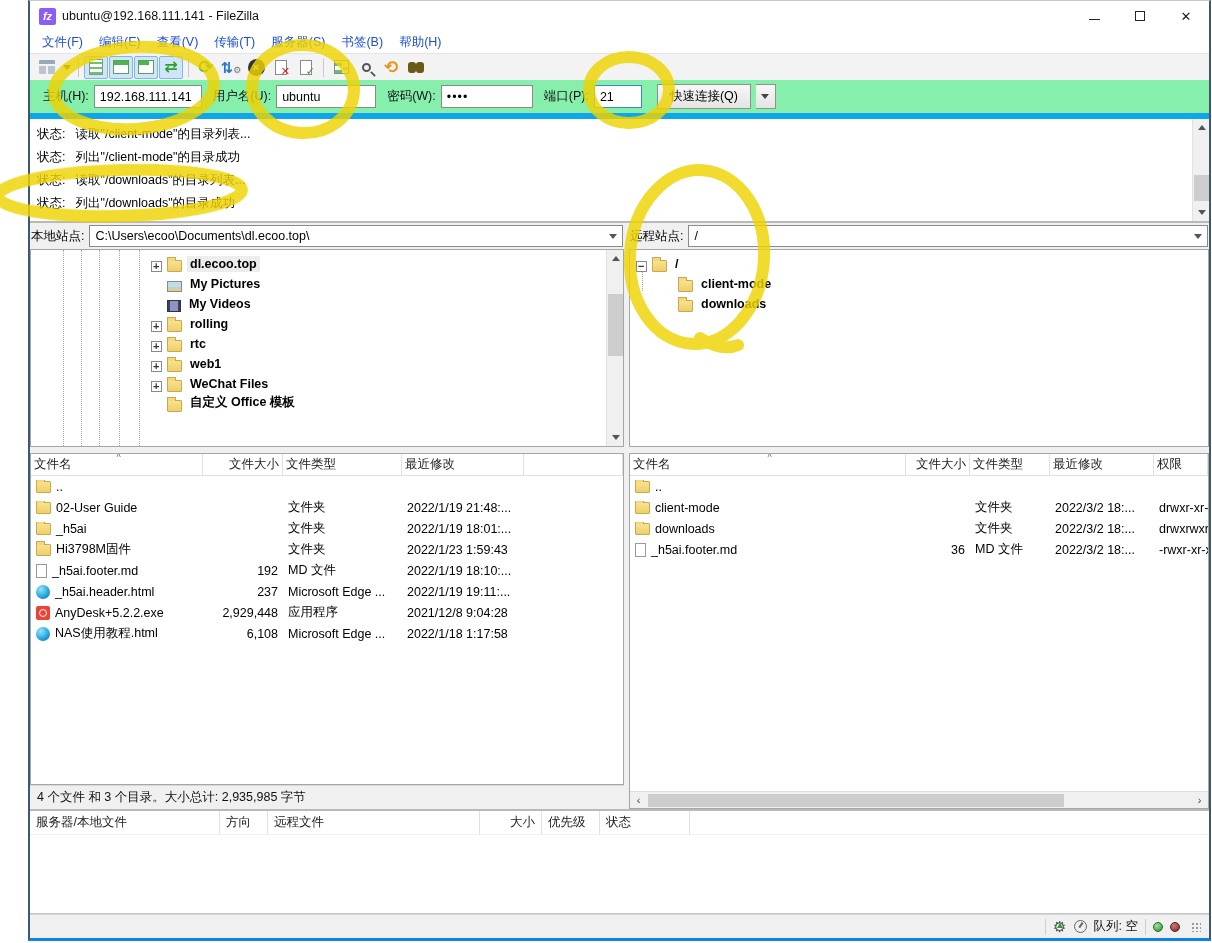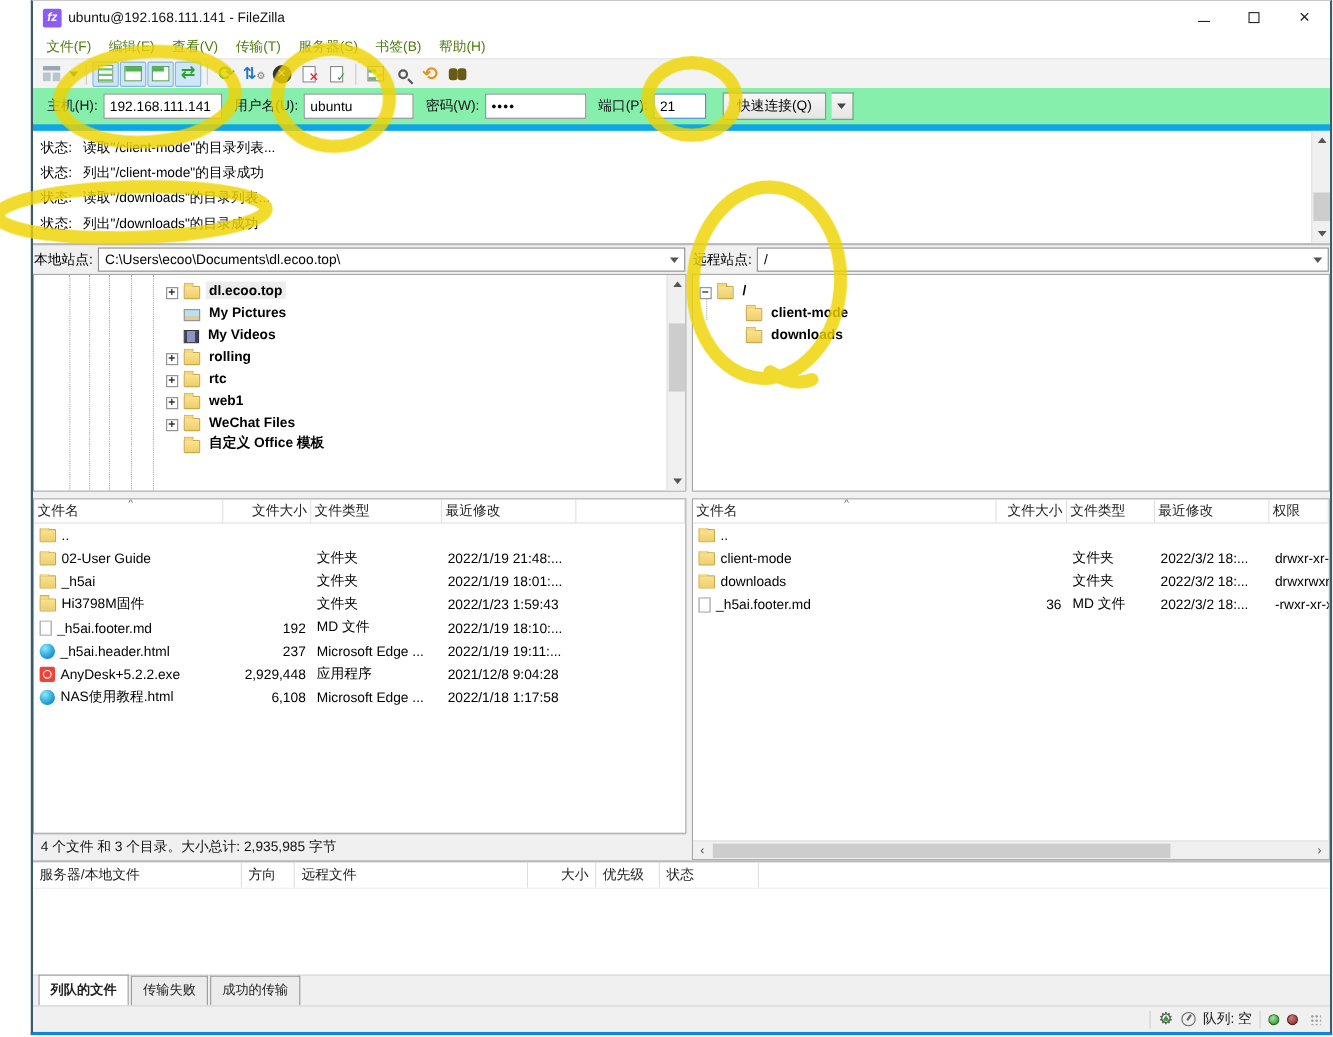--- a/index.html
+++ b/index.html
@@ -14,21 +14,21 @@
   .titlebar { height:30px; background:#fff; display:flex; align-items:center; padding-left:9px; flex:0 0 auto; }
   .fzicon { width:17px; height:17px; background:#8b5cf6; border-radius:2px; color:#fff; font-weight:bold; font-style:italic;
     font-size:11px; line-height:17px; text-align:center; margin-right:6px; }
   .title { font-size:12.5px; color:#111; flex:1; }
   .wbtns { display:flex; height:100%; }
   .wbtn { width:46px; height:100%; display:flex; align-items:center; justify-content:center; color:#222; font-size:13px; }
   .glyph-min { width:11px; border-bottom:1px solid #222; height:1px; margin-top:6px; }
   .glyph-max { width:10px; height:10px; border:1px solid #222; }
 
   
-  .menubar { height:22px; background:#fff; display:flex; align-items:center; font-size:12.5px; color:#4d7c0f; padding-left:4px; flex:0 0 auto; }
+  .menubar { height:22px; background:#fff; display:flex; align-items:center; font-size:12.5px; color:#1d4ed8; padding-left:4px; flex:0 0 auto; }
   .menuitem { padding:2px 8px; }
 
   
   .toolbar { height:27px; background:#f3f3f3; border-top:1px solid #e4e4e4; display:flex; align-items:center; padding-left:5px; gap:1px; flex:0 0 auto; }
   .tb { width:24px; height:23px; display:flex; align-items:center; justify-content:center; border:1px solid transparent; border-radius:2px; position:relative; }
   .tb.pressed { background:#cfe6f9; border-color:#84b6e0; }
   .tsep { width:1px; height:19px; background:#c9c9c9; margin:0 4px; }
   .dd { width:13px; height:23px; display:flex; align-items:center; justify-content:center; }
   .chev { width:0; height:0; border-left:4px solid transparent; border-right:4px solid transparent; border-top:5px solid #444; }
   
@@ -566,26 +566,20 @@
       <span class="qh q1">服务器/本地文件</span>
       <span class="qh q2">方向</span>
       <span class="qh q3">远程文件</span>
       <span class="qh q4">大小</span>
       <span class="qh q5">优先级</span>
       <span class="qh q6">状态</span>
       <span class="qh qf"></span>
     </div>
   </div>
 
-  <div class="tabsbar">
-
-  <span class="tab active">列队的文件</span>
-        <span class="tab">传输失败</span>
-        <span class="tab">成功的传输</span>
-      </div>
 
   <div class="statusbar">
     <span class="ssep"></span>
     <span class="sb-gear">⚙<b></b></span>
     <span class="sb-gauge"></span>
     <span>队列: 空</span>
     <span class="ssep"></span>
     <span class="led led-green"></span>
     <span class="led led-red"></span>
     <span class="grip"></span>

